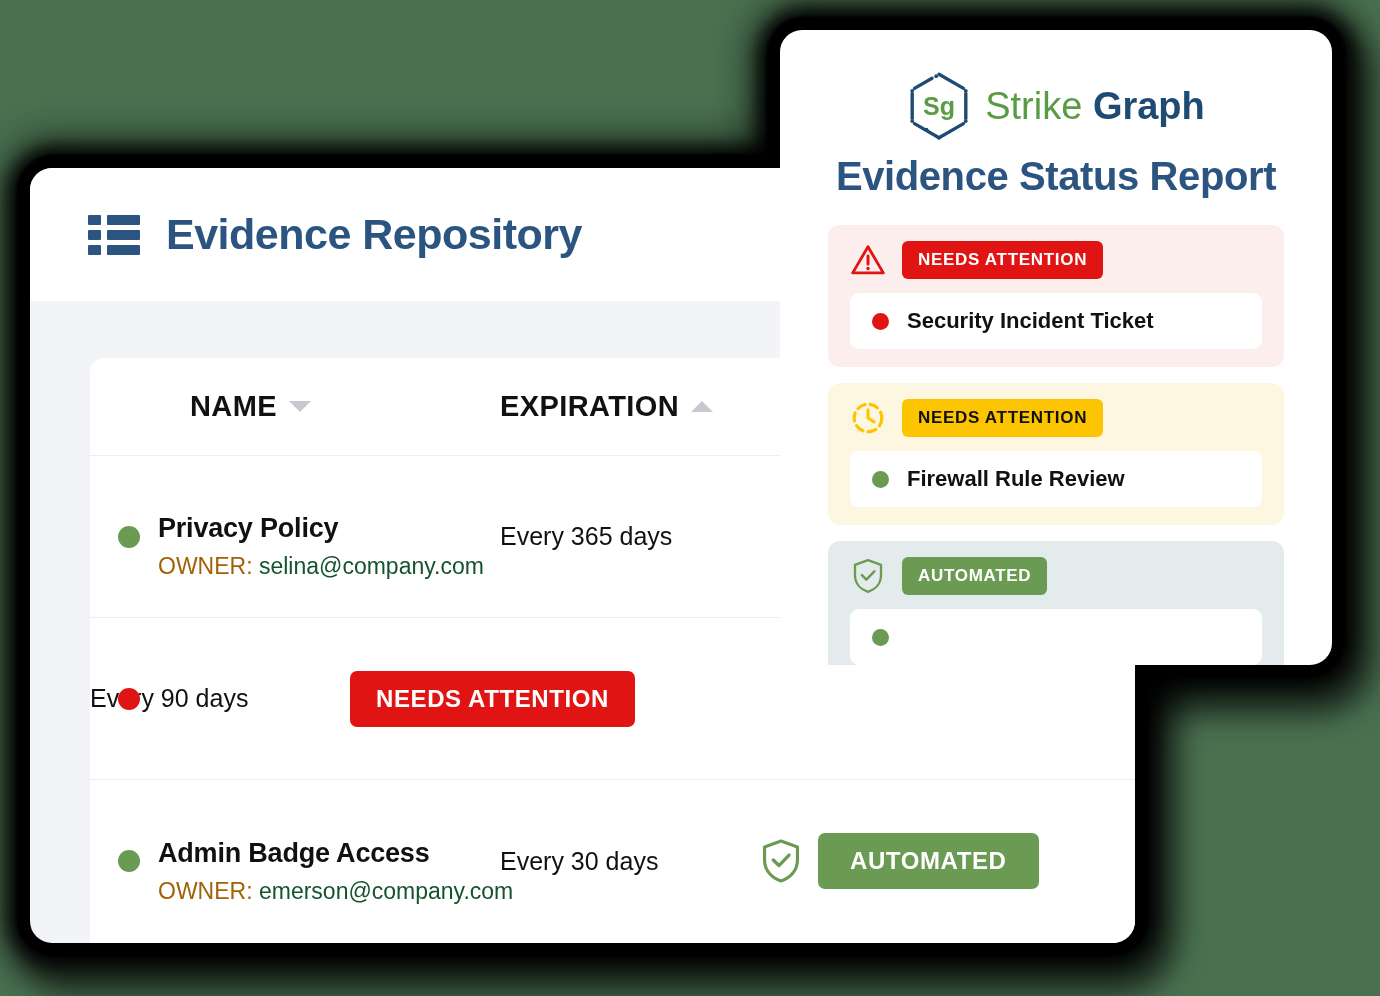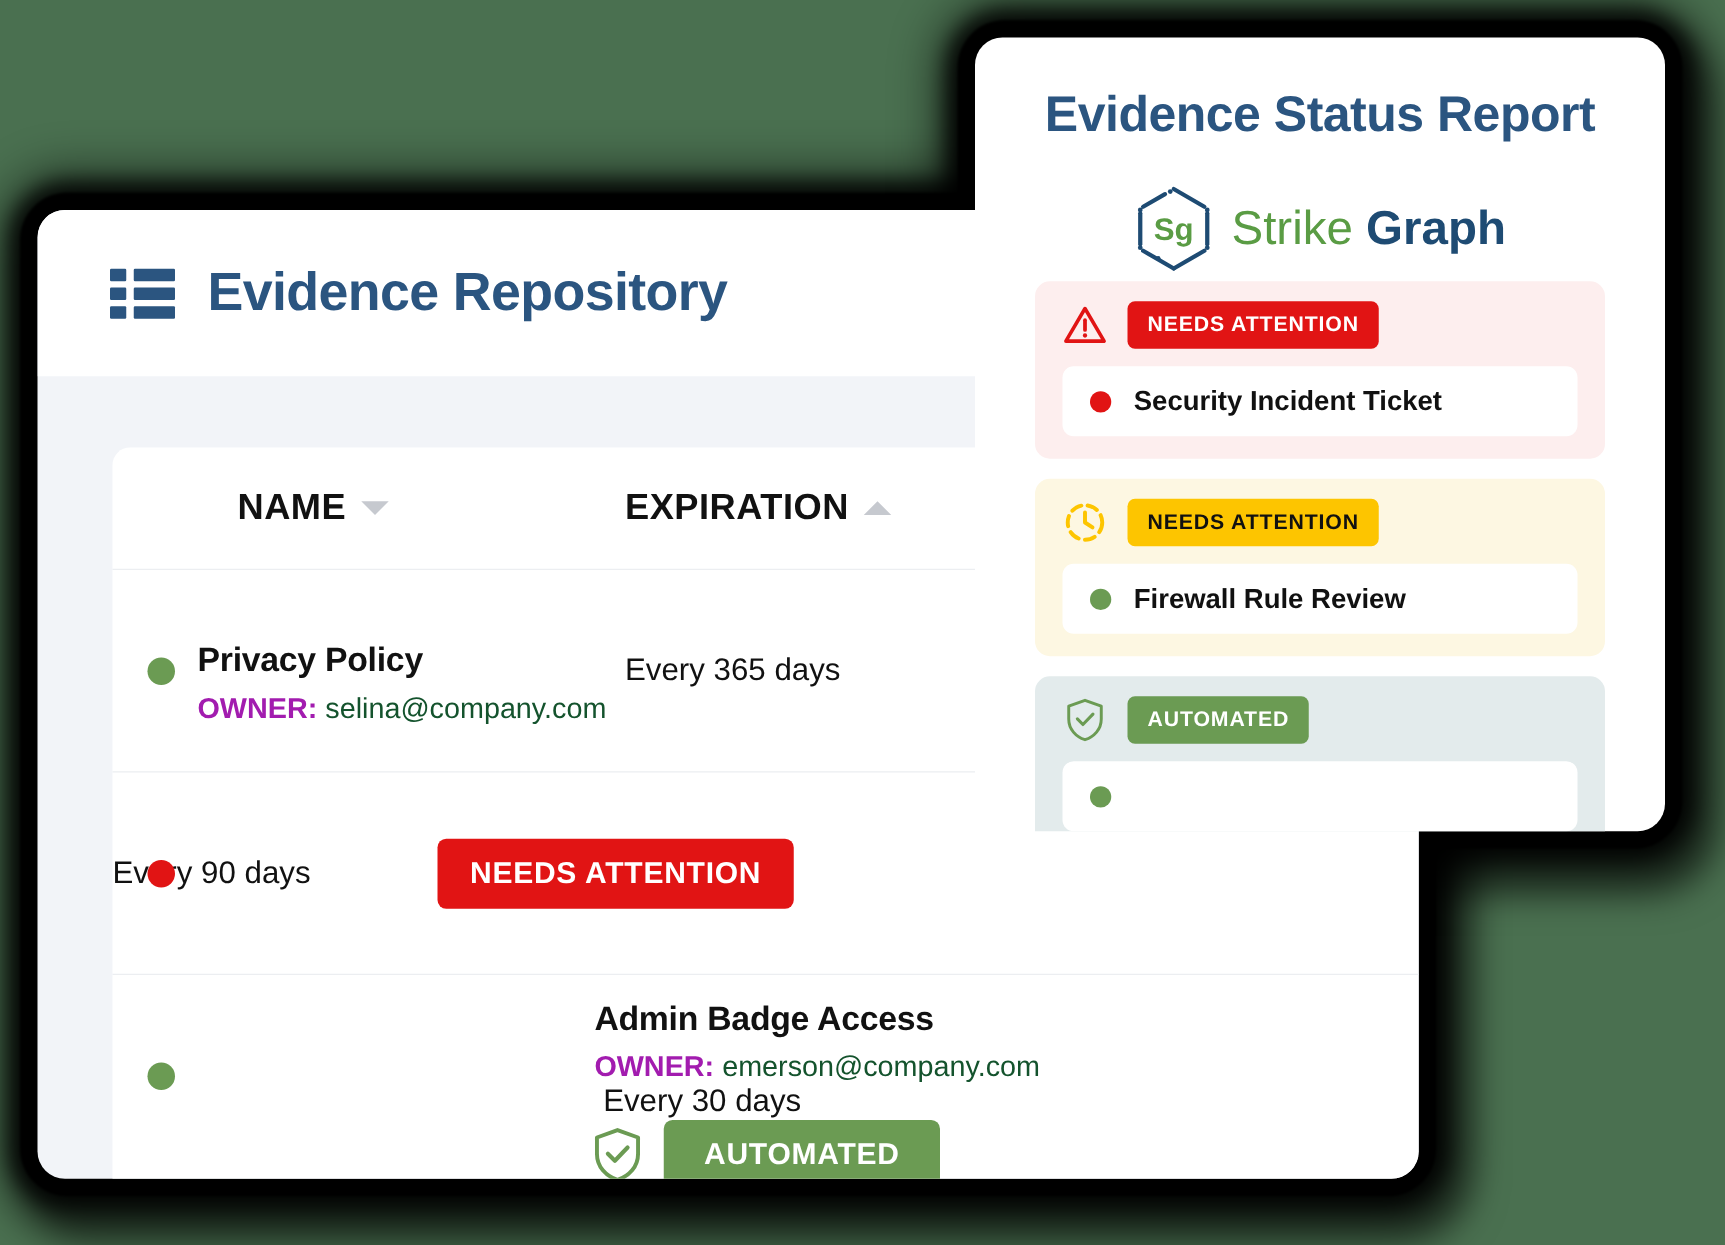--- a/index.html
+++ b/index.html
@@ -67,28 +67,28 @@
       border-left:11px solid transparent;border-right:11px solid transparent;}
   .caret.down{border-top:11px solid #c6c9cf;}
   .caret.up{border-bottom:11px solid #c6c9cf;}
 
   .col-name{width:410px;padding-left:100px;box-sizing:border-box;}
   .col-exp{width:260px;}
   .col-status{flex:1;}
 
   .trow{display:flex;align-items:center;height:162px;
         border-bottom:1px solid #eceef1;box-sizing:border-box;position:relative;}
-  .trow:last-child{border-bottom:none;flex-direction:column;}
+  .trow:last-child{border-bottom:none;}
   .dot{position:absolute;left:28px;top:50%;margin-top:-11px;
        width:22px;height:22px;border-radius:50%;}
   .name-cell{width:410px;padding-left:68px;box-sizing:border-box;margin-top:20px;}
   .ev-name{font-size:27px;font-weight:bold;color:#111;white-space:nowrap;
            letter-spacing:-.2px;margin-bottom:9px;}
   .owner-line{font-size:23px;white-space:nowrap;}
-  .owner-label{font-weight:bold;color:#a21caf;}
+  .owner-label{font-weight:normal;color:#a16207;}
   .owner-email{color:#14532d;}
   .exp-cell{width:260px;font-size:25px;color:#111;white-space:nowrap;}
   .status-cell{flex:1;display:flex;align-items:center;}
 
   .badge{display:inline-flex;align-items:center;justify-content:center;
          font-weight:bold;letter-spacing:.6px;border-radius:7px;white-space:nowrap;}
   .badge-red{background:#e11414;color:#fff;font-size:24px;padding:14px 26px;}
   .badge-green-lg{background:#6b9b53;color:#fff;font-size:24px;padding:14px 32px;}
 
   .shield-row{width:42px;height:48px;margin-right:16px;flex:none;}
@@ -207,22 +207,20 @@
           <path d="M7.6 12.4 L10.8 15.6 L16.6 9.6" fill="none" stroke="#6b9b53" stroke-width="1.9" stroke-linecap="round" stroke-linejoin="round"></path>
         </svg>
         <span class="badge badge-green-lg">AUTOMATED</span>
       </div>
     </div>
 
   </div>
 </div>
 
 <div id="report-panel">
-
-  <div id="report-title">Evidence Status Report</div>
 
   <div id="brand">
     <svg id="brand-mark" viewBox="0 0 64 70">
       <g fill="none" stroke="#1e4b73" stroke-width="3.4" stroke-linecap="round">
         <path d="M32 3.2 L56.5 17.4"></path>
         <path d="M58.8 22.6 L58.8 47.4"></path>
         <path d="M56.5 52.6 L32 66.8"></path>
         <path d="M32 66.8 L7.5 52.6"></path>
         <path d="M5.2 47.4 L5.2 22.6"></path>
         <path d="M7.5 17.4 L25 7.3"></path>
@@ -234,20 +232,22 @@
       <circle cx="5.2" cy="50.1" r="1.9" fill="#1e4b73"></circle>
       <circle cx="19.5" cy="58.6" r="1.9" fill="#1e4b73"></circle>
       <text x="32" y="44" text-anchor="middle" font-family="'Liberation Sans',sans-serif" font-size="25" font-weight="bold" fill="#5a9c44">Sg</text>
     </svg>
     <div id="brand-text">
       <span class="brand-strike">Strike</span>
       <span class="brand-graph">Graph</span>
     </div>
   </div>
 
+  <div id="report-title">Evidence Status Report</div>
+
   <div class="status-card sc-red">
     <div class="sc-head">
       <svg class="sc-icon" viewBox="0 0 24 24">
         <path d="M12 3.2 L22.2 20.6 H1.8 Z" fill="none" stroke="#e11414" stroke-width="1.9" stroke-linejoin="round"></path>
         <path d="M12 9.4 V14.6" stroke="#e11414" stroke-width="2" stroke-linecap="round"></path>
         <circle cx="12" cy="17.6" r="1.15" fill="#e11414"></circle>
       </svg>
       <span class="sc-badge b-red">NEEDS ATTENTION</span>
     </div>
     <div class="sc-item">

